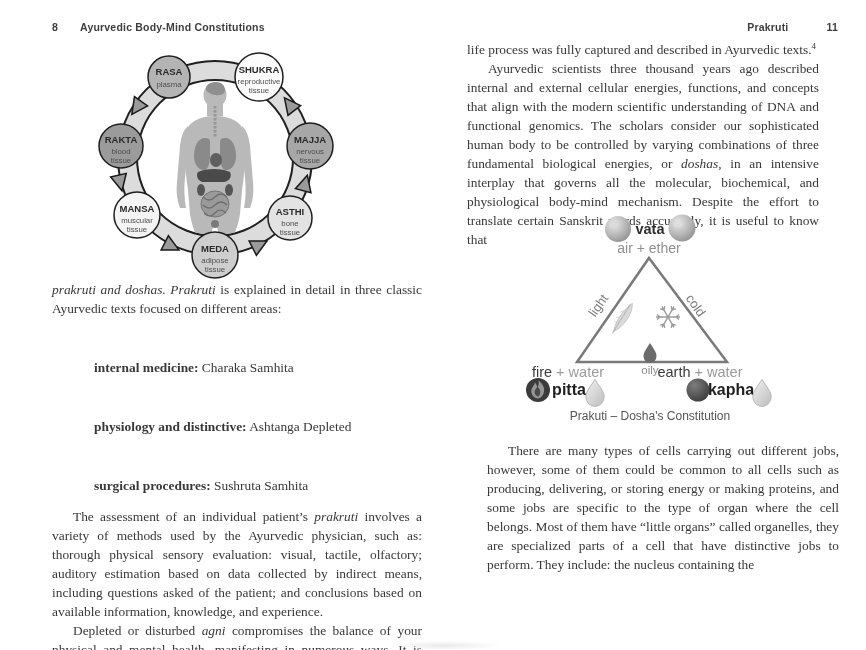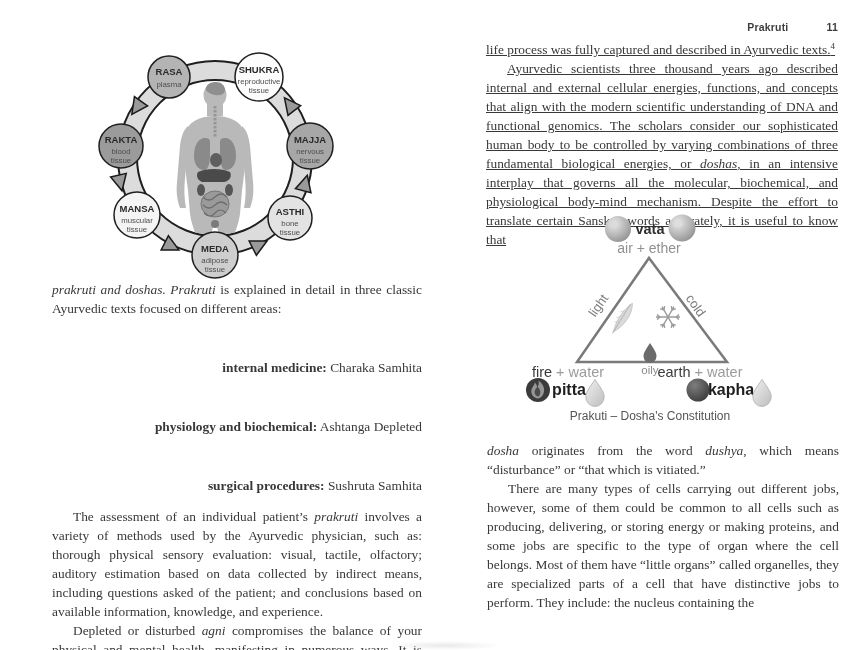--- a/index.html
+++ b/index.html
@@ -8,24 +8,24 @@
   .runhead{position:absolute;top:21px;font-family:"Liberation Sans", sans-serif;
            font-weight:bold;font-size:10.5px;color:#3d3d3d;letter-spacing:.2px;}
   .runhead-left{left:52px;}
   .runhead-right{right:28px;}
   .folio-left{display:inline-block;width:28px;}
   .folio-right{margin-left:38px;}
   .textcol{position:absolute;font-size:13.4px;line-height:19px;color:#383838;}
   .textcol p{margin:0;text-align:justify;}
   .textcol p.ind{text-indent:21px;}
   .booklist{margin:13px 0 12px 42px;}
-  .booklist .bli{line-height:19px;text-align:right;margin-top:40px;}
+  .booklist .bli{line-height:19px;text-align:left;margin-top:40px;}
   sup{font-size:9px;line-height:0;}
   .lefttext{left:52px;top:280px;width:370px;}
-  .righttext1{left:486px;top:40px;width:352px;text-decoration:underline;}
+  .righttext1{left:467px;top:40px;width:352px;}
   .righttext2{left:487px;top:441px;width:352px;}
   .wheel-svg{position:absolute;left:93px;top:48px;}
   .tri-svg{position:absolute;left:525px;top:213px;}
   .gutter-shadow{position:absolute;left:388px;top:641px;width:114px;height:9px;border-radius:50%;
       background:radial-gradient(ellipse at center,#e9e9e9 0%,rgba(255,255,255,0) 70%);}
   .wheel-name{font-family:"Liberation Sans", sans-serif;font-weight:bold;font-size:9.5px;fill:#2a2a2a;}
   .wheel-sub{font-family:"Liberation Sans", sans-serif;font-size:7.8px;fill:#4e4e4e;}
   .tri-dosha-top{font-family:"Liberation Sans", sans-serif;font-weight:bold;font-size:14.5px;fill:#2f2f2f;}
   .tri-elem{font-family:"Liberation Sans", sans-serif;font-size:14px;fill:#909090;}
   .tri-edge{font-family:"Liberation Sans", sans-serif;font-size:13px;fill:#7d7d7d;}
@@ -34,20 +34,23 @@
   .tri-corner .dark{fill:#3a3a3a;}
   .tri-corner .gray{fill:#9b9b9b;}
   .tri-dosha{font-family:"Liberation Sans", sans-serif;font-weight:bold;font-size:16px;fill:#1f1f1f;}
   .tri-caption{font-family:"Liberation Sans", sans-serif;font-size:12px;fill:#555555;}
 </style>
 </head>
 <body>
 
 <div class="spread">
 
+  <div class="runhead runhead-left">
+    <span class="folio-left">8</span><span>Ayurvedic Body-Mind Constitutions</span>
+  </div>
 
   <svg class="wheel-svg" width="246" height="236" viewBox="93 48 246 236">
     <defs>
       <clipPath id="innerclip">
           <circle cx="215" cy="158" r="77"></circle>
         </clipPath>
     </defs>
 
     <circle cx="215" cy="158" r="97" fill="#dcdcdc" stroke="#1f1f1f" stroke-width="2"></circle>
     <circle cx="215" cy="158" r="78" fill="#ffffff" stroke="#1f1f1f" stroke-width="2"></circle>
@@ -136,21 +139,21 @@
         <text class="wheel-sub" x="121" y="154">blood</text>
         <text class="wheel-sub" x="121" y="163">tissue</text>
       </g>
     </g>
   </svg>
 
   <div class="textcol lefttext">
     <p><span style="font-style: italic;">prakruti and doshas.</span><span> </span><span style="font-style: italic;">Prakruti</span><span> is explained in detail in three classic Ayurvedic texts focused on different areas:</span></p>
     <div class="booklist">
       <div class="bli"><span style="font-weight: bold;">internal medicine:</span><span> Charaka Samhita</span></div>
-      <div class="bli"><span style="font-weight: bold;">physiology and biochemical:</span><span> Ashtanga Depleted</span></div>
+      <div class="bli"><span style="font-weight: bold;">physiology and distinctive:</span><span> Ashtanga Depleted</span></div>
       <div class="bli"><span style="font-weight: bold;">surgical procedures:</span><span> Sushruta Samhita</span></div>
     </div>
     <p class="ind"><span>The assessment of an individual patient’s </span><span style="font-style: italic;">prakruti</span><span> involves a variety of methods used by the Ayurvedic physician, such as: thorough physical sensory evaluation: visual, tactile, olfactory; auditory estimation based on data collected by indirect means, including questions asked of the patient; and conclusions based on available information, knowledge, and experience.</span></p>
     <p class="ind"><span>Depleted or disturbed </span><span style="font-style: italic;">agni</span><span> compromises the balance of your physical and mental health, manifesting in numerous ways. It is important</span></p>
   </div>
 
   <div class="runhead runhead-right">
     <span>Prakruti</span><span class="folio-right">11</span>
   </div>
 
@@ -229,18 +232,17 @@
       <text class="tri-corner" x="175" y="164" text-anchor="middle"><tspan class="dark">earth</tspan><tspan class="gray"> + water</tspan></text>
       <circle cx="173" cy="177" r="11.5" fill="url(#sphdark)"></circle>
       <text class="tri-dosha" x="206" y="182" text-anchor="middle">kapha</text>
       <path transform="translate(237,178) scale(1.15)" d="M0,-10 C3.5,-4.5 8,0.5 8,5 A8,8.4 0 1 1 -8,5 C-8,0.5 -3.5,-4.5 0,-10 Z" fill="url(#dropg)" stroke="#b3b3b3" stroke-width="0.8"></path>
     </g>
 
     <text class="tri-caption" x="125" y="207" text-anchor="middle">Prakuti – Dosha's Constitution</text>
   </svg>
 
   <div class="textcol righttext2">
-    <p><span style="font-style: italic;">dosha</span><span> originates from the word </span><span style="font-style: italic;">dushya</span><span>, which means “disturbance” or “that which is vitiated.”</span></p>
     <p class="ind"><span>There are many types of cells carrying out different jobs, however, some of them could be common to all cells such as producing, delivering, or storing energy or making proteins, and some jobs are specific to the type of organ where the cell belongs. Most of them have “little organs” called organelles, they are specialized parts of a cell that have distinctive jobs to perform. They include: the nucleus containing the</span></p>
   </div>
 
   <div class="gutter-shadow"></div>
 </div>
 
 </body></html>

